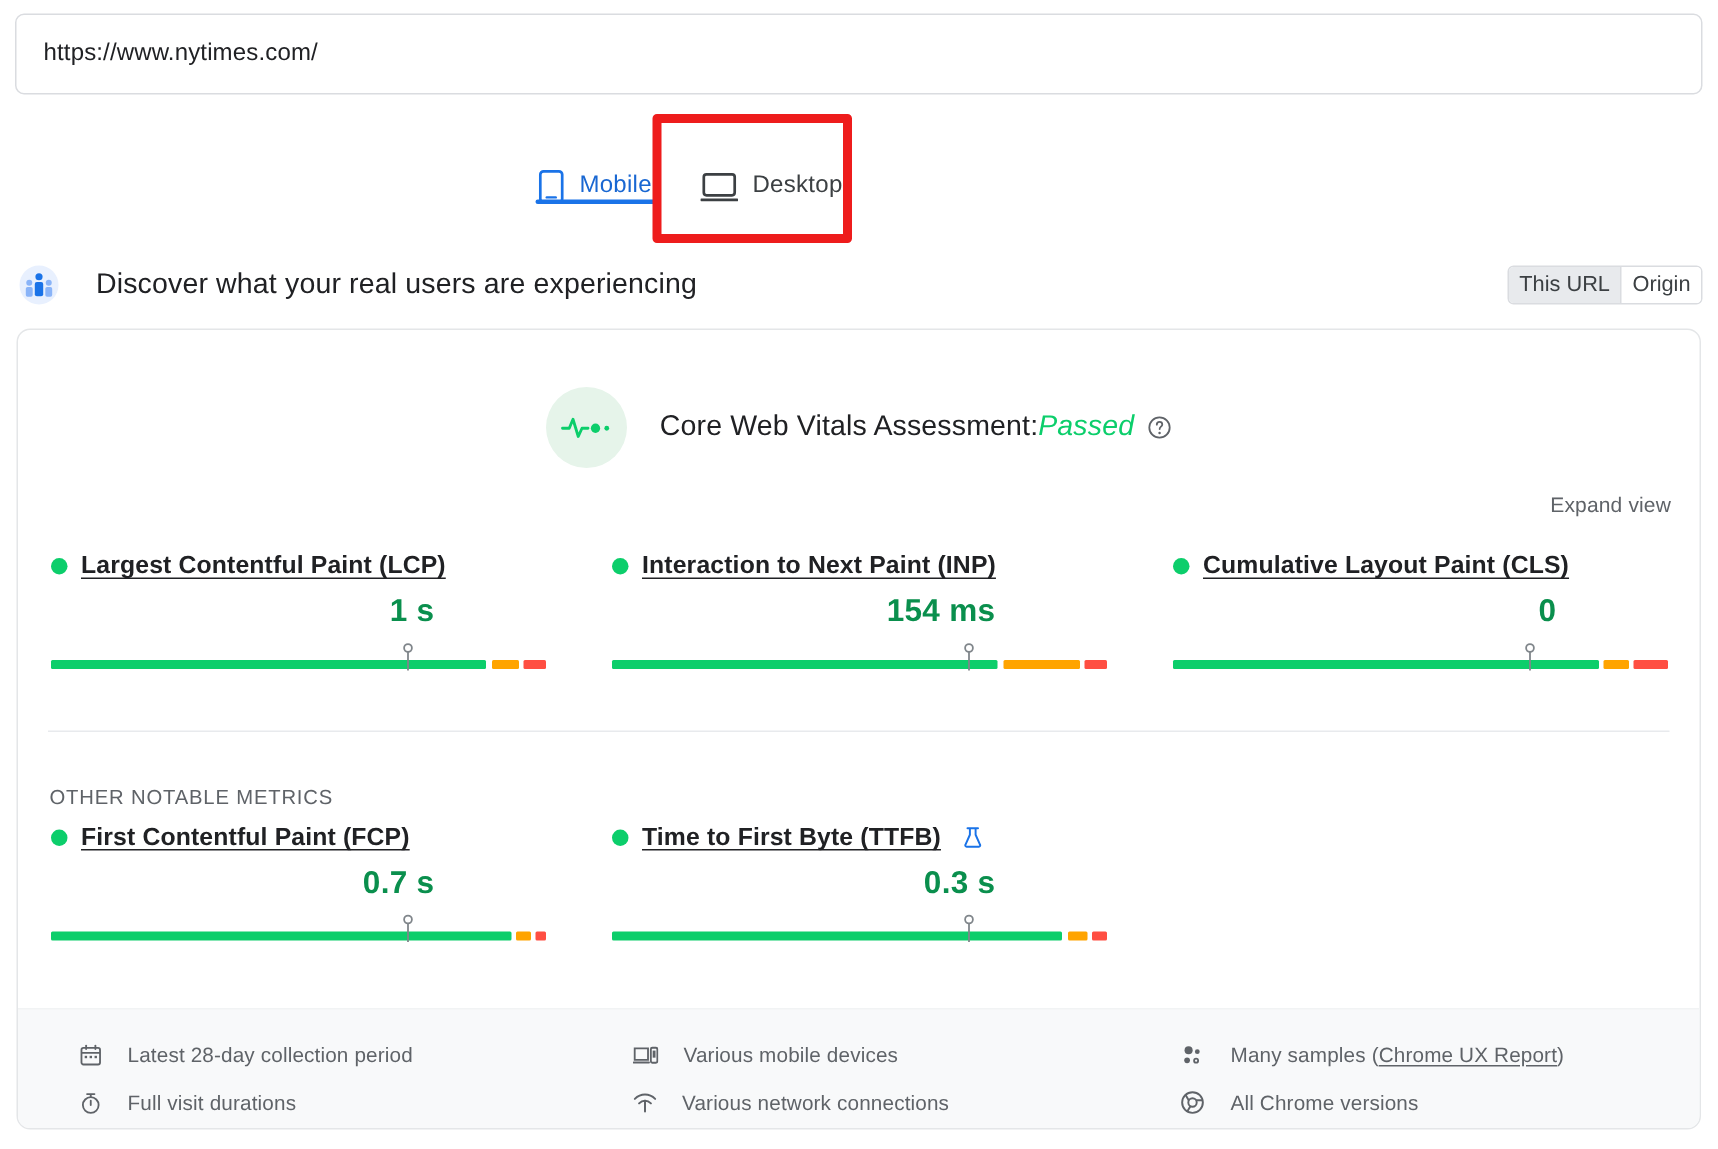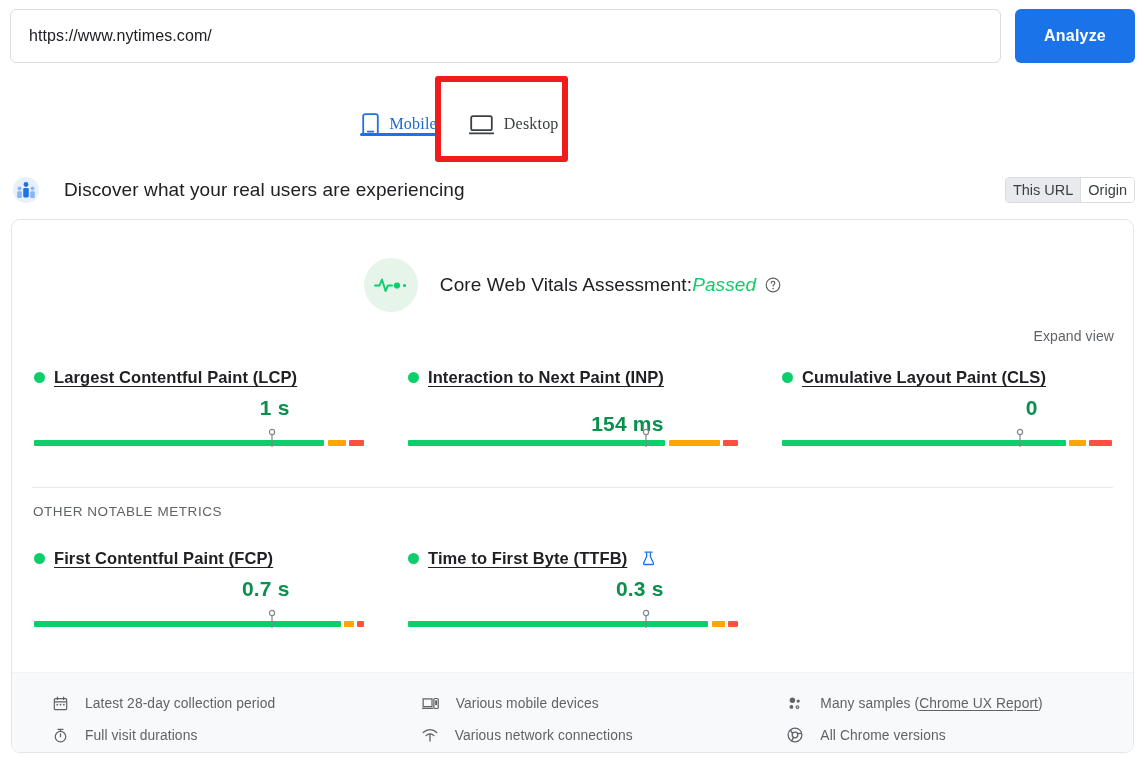--- a/index.html
+++ b/index.html
@@ -36,21 +36,21 @@
     border: none; border-radius: 6px;
     font-size: 16px; font-weight: bold;
     display: flex; align-items: center; justify-content: center;
     cursor: pointer;
     letter-spacing: .2px;
   }
 
   
   .tabs {
     position: absolute; left: 0; top: 90px; width: 921px;
-    display: flex; justify-content: center; align-items: flex-start; gap: 0px; font-family: Liberation Serif, serif;
+    display: flex; justify-content: center; align-items: flex-start; gap: 0px;
   }
   .tab {
     display: flex; align-items: center; gap: 10px;
     padding: 10px 16px 0 16px;
     height: 58px;
     cursor: pointer;
     position: relative;
   }
   .tab-label { font-size: 16px; letter-spacing: .2px; }
   .tab.active .tab-label { color: #1967d2; }
@@ -153,21 +153,21 @@
   .marker {
     position: absolute; top: 0px; width: 10px; height: 20px;
     transform: translateX(-50%);
   }
 
   .divider {
     position: absolute; left: 20px; right: 20px; top: 267px;
     height: 1px; background: #e8eaed;
   }
   .other-title {
-    position: absolute; left: 21px; top: 284px;
+    position: absolute; left: 21px; top: 304px;
     font-size: 13.5px; color: #5f6368; letter-spacing: .55px; text-align: right;
   }
 
   
   .card-footer {
     position: absolute; left: 0; right: 0; bottom: 0;
     background: #f8f9fa;
     height: 80px;
     display: flex; padding: 14px 0 0 0;
     border-top: 1px solid #f1f3f4;
@@ -184,21 +184,20 @@
 </style>
 </head>
 <body>
 
 <div id="page">
 
   <div class="url-row">
     <div class="url-input">
       <span>https://www.nytimes.com/</span>
     </div>
-    <button class="analyze-btn">Analyze</button>
   </div>
 
   <div class="tabs">
     <div class="tab active">
       <span>
         <svg width="17" height="23" viewBox="0 0 17 23" fill="none">
           <rect x="1.2" y="1.2" width="14.6" height="20.6" rx="2.2" stroke="#1a73e8" stroke-width="1.8"></rect>
           <line x1="5.5" y1="18.6" x2="11.5" y2="18.6" stroke="#1a73e8" stroke-width="1.6" stroke-linecap="round"></line>
         </svg>
       </span>
@@ -281,21 +280,21 @@
                 <line x1="5" y1="6.6" x2="5" y2="19" stroke="#80868b" stroke-width="1.2"></line>
               </svg></div>
           </div>
         </div>
         <div class="metric">
           <div class="metric-head">
             <span class="dot" style="background: rgb(12, 206, 107);"></span>
             <span class="metric-name">Interaction to Next Paint (INP)</span>
           </div>
           <div class="metric-value-row">
-            <span class="metric-value" style="left: calc(72% + 18px); margin-top: 16px;">154 ms</span>
+            <span class="metric-value" style="left: calc(72% + 18px);">154 ms</span>
           </div>
           <div class="bar-wrap">
             <div class="bar">
               <div class="seg green" style="left: 0%; width: 78%;"></div>
               <div class="seg orange" style="left: 79%; width: 15.5%;"></div>
               <div class="seg red" style="left: 95.5%; width: 4.5%;"></div>
             </div>
             <div class="marker" style="left: 72%;"><svg width="10" height="20" viewBox="0 0 10 20" fill="none">
                 <circle cx="5" cy="4" r="2.6" stroke="#80868b" stroke-width="1.2" fill="#fff"></circle>
                 <line x1="5" y1="6.6" x2="5" y2="19" stroke="#80868b" stroke-width="1.2"></line>

